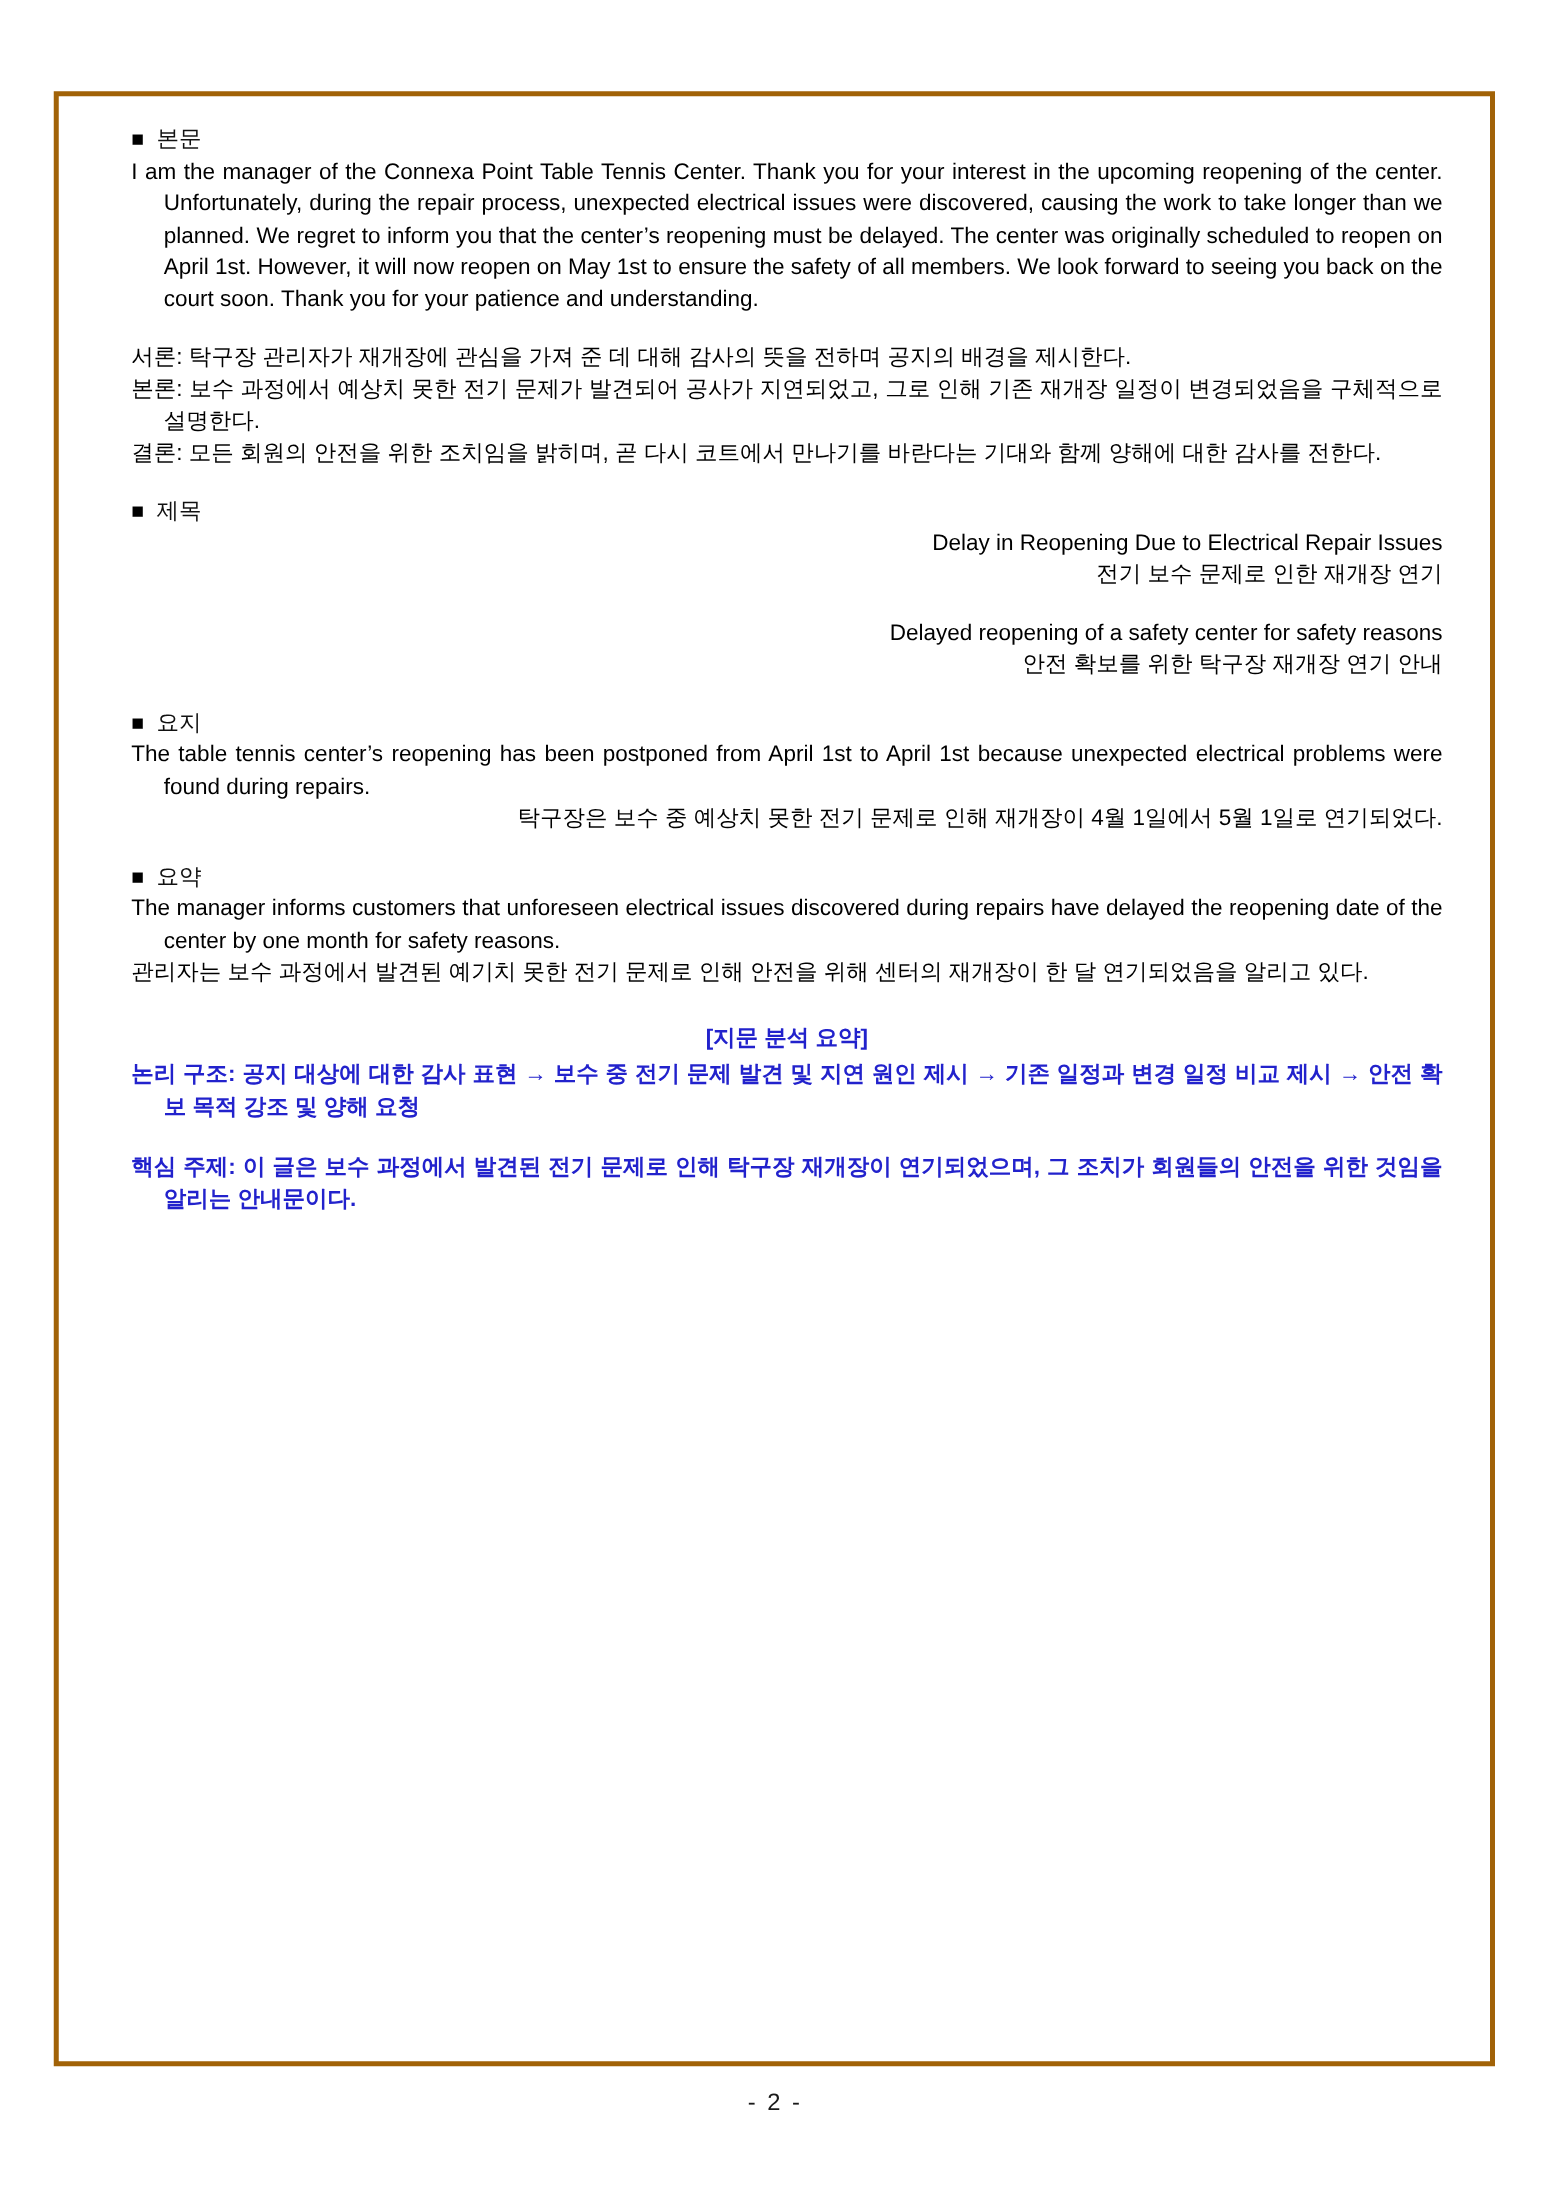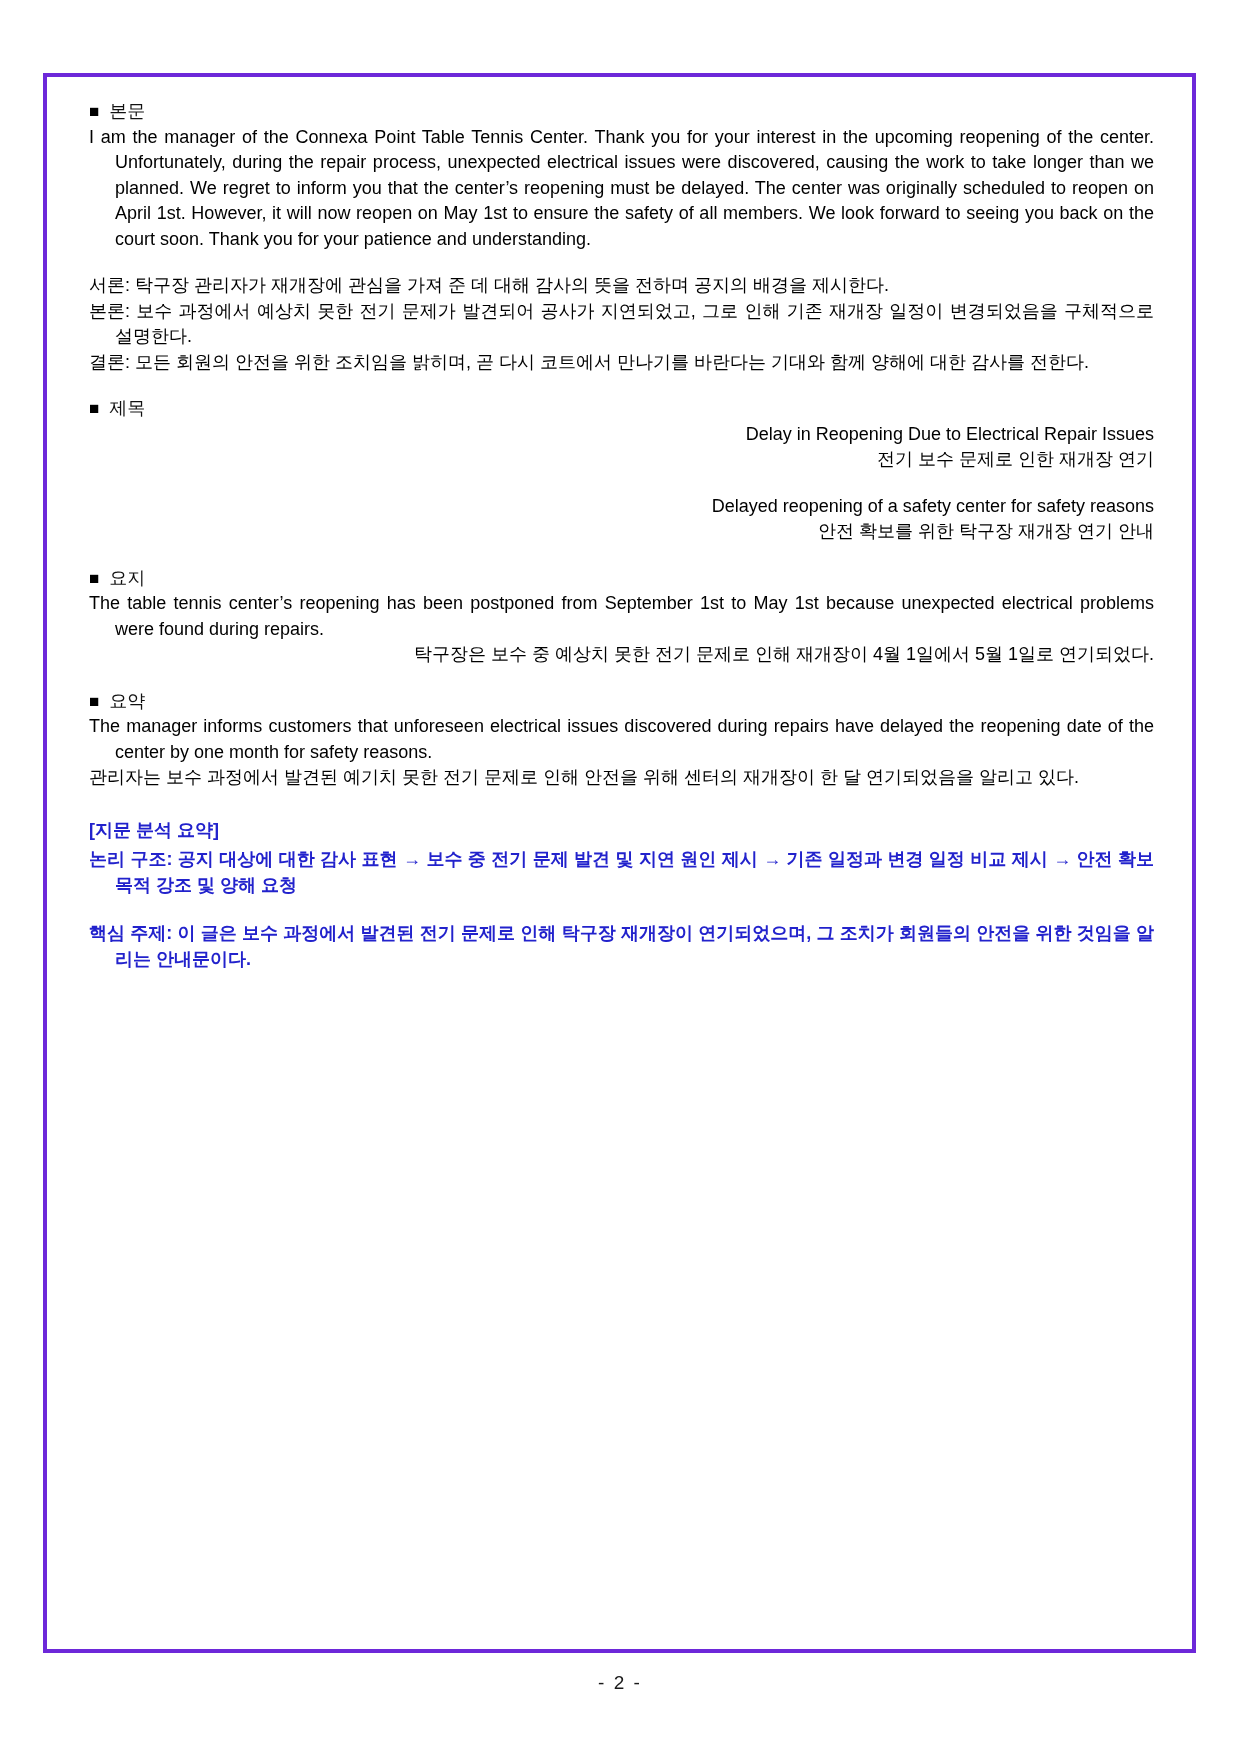--- a/index.html
+++ b/index.html
@@ -10,22 +10,22 @@
     position: relative;
     font-family: "Liberation Sans", "DejaVu Sans", sans-serif;
     color: #1a1a1a;
   }
   .frame {
     position: absolute;
     left: 43px;
     top: 73px;
     width: 1153px;
     height: 1580px;
-    border: 4px solid #6d28d9;
-    padding: 22px 38px 0 42px;
+    border: 4px solid #a16207;
+    padding: 22px 38px 0 58px;
   }
   .section { margin-bottom: 21px; }
   .sec-header {
     font-size: 18px;
     line-height: 25.5px;
     color: #111111;
   }
   .marker {
     font-size: 17px;
     margin-right: 10px;
@@ -42,21 +42,21 @@
     text-indent: -26px;
   }
   .single { text-align: right; margin-left: 25px; }
   .analysis {
     color: #2222cc;
     font-weight: 700;
     margin-top: 27px;
   }
   .analysis .line, .analysis p { color: #2222cc; }
   .analysis .heading {
-    text-align: left;
+    text-align: center;
     margin-bottom: 4px;
   }
   .analysis .gap { margin-top: 23px; }
   .page-number {
     position: absolute;
     top: 1672px;
     left: 0;
     width: 1240px;
     text-align: center;
     font-size: 19px;
@@ -92,21 +92,21 @@
 
   <div class="section">
     <p class="single">Delayed reopening of a safety center for safety reasons</p>
     <p class="single">안전 확보를 위한 탁구장 재개장 연기 안내</p>
   </div>
 
   <div class="section">
     <div class="sec-header">
       <span class="marker">■</span><span>요지</span>
     </div>
-    <p class="hang">The table tennis center’s reopening has been postponed from September 1st to May 1st because unexpected electrical problems were found during repairs.</p>
+    <p class="hang">The table tennis center’s reopening has been postponed from April 1st to April 1st because unexpected electrical problems were found during repairs.</p>
     <p class="single">탁구장은 보수 중 예상치 못한 전기 문제로 인해 재개장이 4월 1일에서 5월 1일로 연기되었다.</p>
   </div>
 
   <div class="section">
     <div class="sec-header">
       <span class="marker">■</span><span>요약</span>
     </div>
     <p class="hang">The manager informs customers that unforeseen electrical issues discovered during repairs have delayed the reopening date of the center by one month for safety reasons.</p>
     <p class="hang">관리자는 보수 과정에서 발견된 예기치 못한 전기 문제로 인해 안전을 위해 센터의 재개장이 한 달 연기되었음을 알리고 있다.</p>
   </div>

